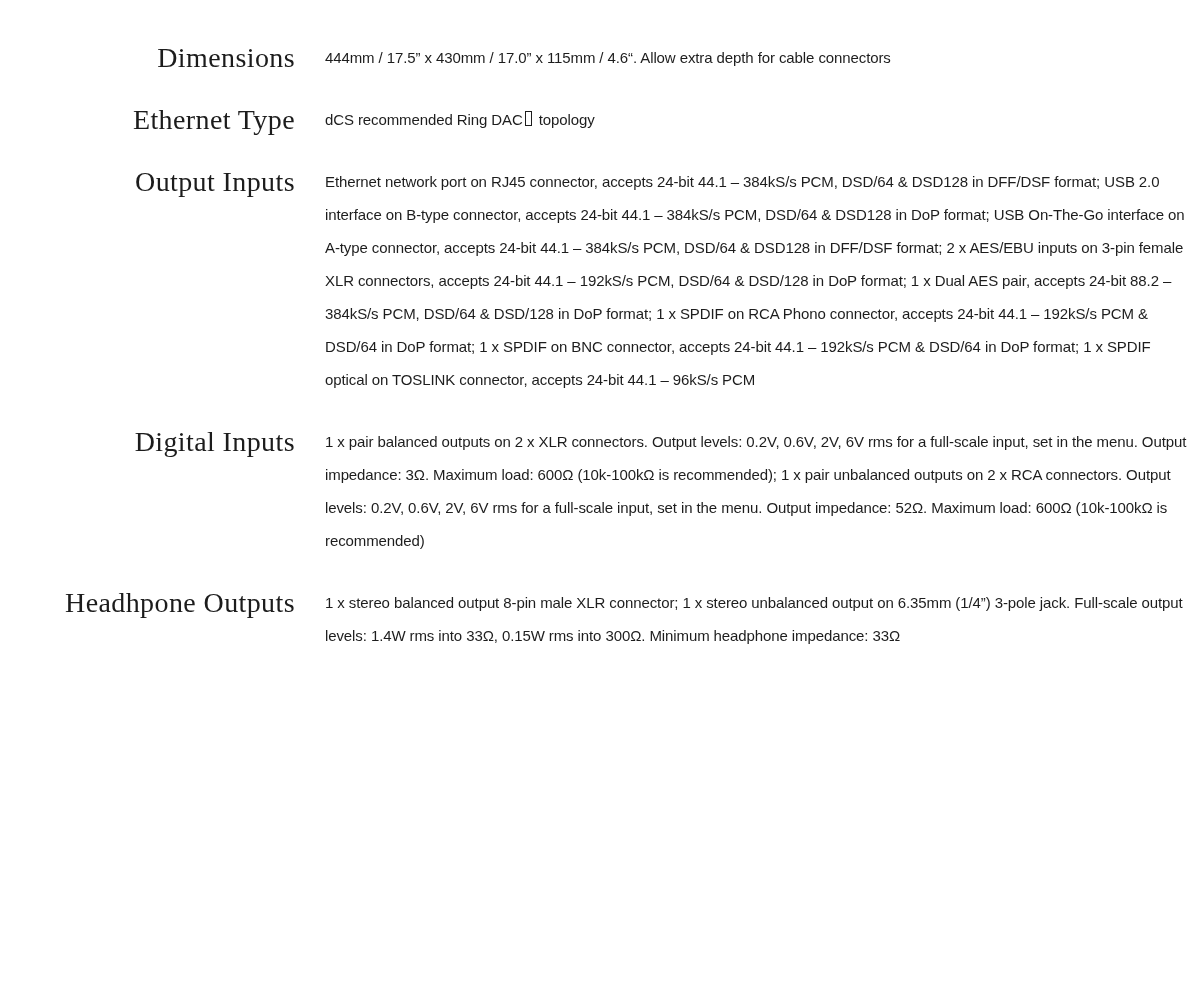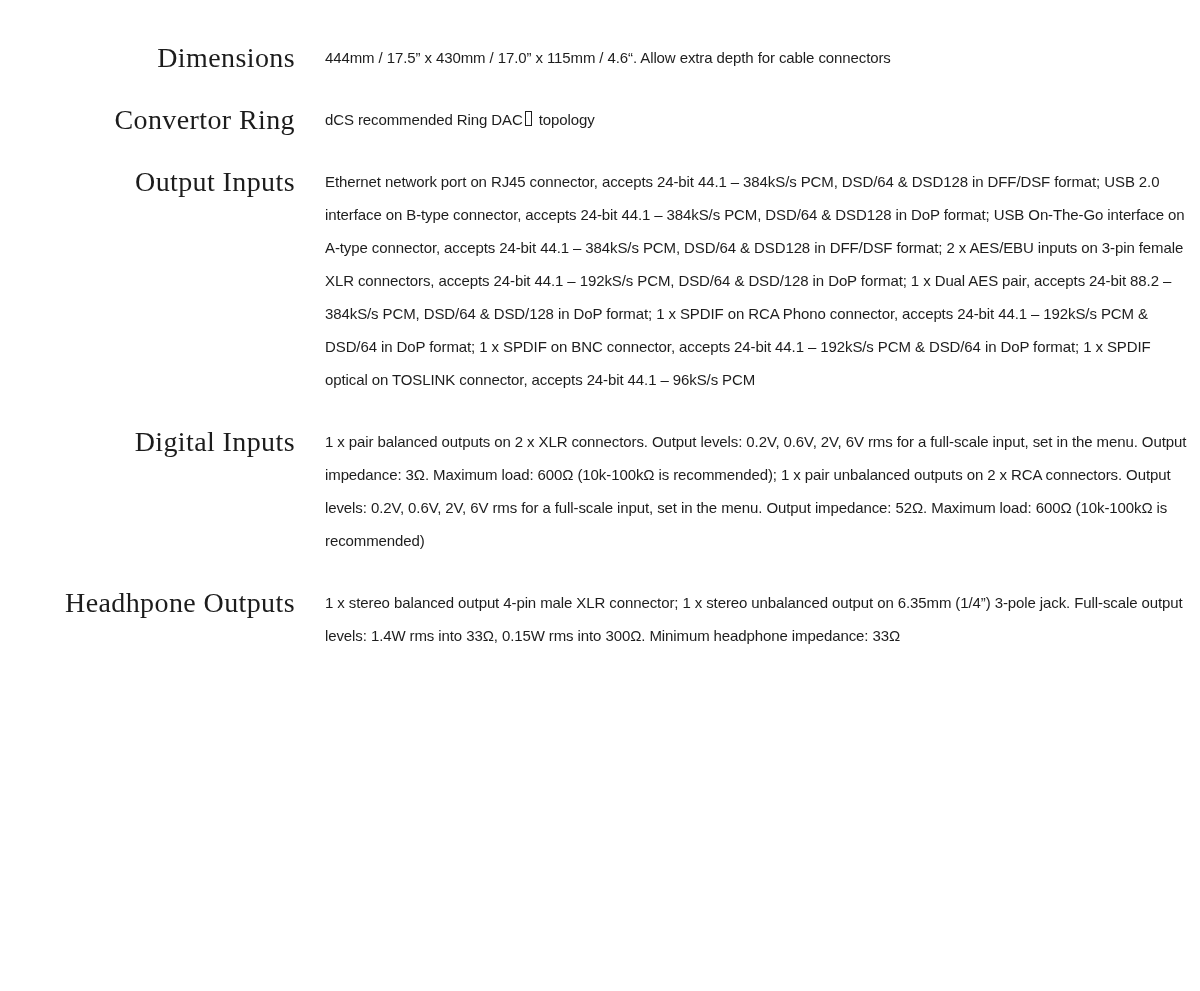--- a/index.html
+++ b/index.html
@@ -54,32 +54,32 @@
 
 <div class="spec-table">
 
   <div class="spec-row">
     <div class="spec-label">Dimensions</div>
     <div class="spec-value">444mm / 17.5” x 430mm / 17.0” x 115mm / 4.6“. Allow extra depth for cable connectors</div>
   </div>
 
 
   <div class="spec-row">
-    <div class="spec-label">Convertor Ring</div>
+    <div class="spec-label">Ethernet Type</div>
     <div class="spec-value"><span>dCS recommended Ring DAC</span><span class="tofu-box"></span><span> topology</span></div>
   </div>
 
   <div class="spec-row">
     <div class="spec-label">Output Inputs</div>
     <div class="spec-value">Ethernet network port on RJ45 connector, accepts 24-bit 44.1 – 384kS/s PCM, DSD/64 &amp; DSD128 in DFF/DSF format; USB 2.0 interface on B-type connector, accepts 24-bit 44.1 – 384kS/s PCM, DSD/64 &amp; DSD128 in DoP format; USB On-The-Go interface on A-type connector, accepts 24-bit 44.1 – 384kS/s PCM, DSD/64 &amp; DSD128 in DFF/DSF format; 2 x AES/EBU inputs on 3-pin female XLR connectors, accepts 24-bit 44.1 – 192kS/s PCM, DSD/64 &amp; DSD/128 in DoP format; 1 x Dual AES pair, accepts 24-bit 88.2 – 384kS/s PCM, DSD/64 &amp; DSD/128 in DoP format; 1 x SPDIF on RCA Phono connector, accepts 24-bit 44.1 – 192kS/s PCM &amp; DSD/64 in DoP format; 1 x SPDIF on BNC connector, accepts 24-bit 44.1 – 192kS/s PCM &amp; DSD/64 in DoP format; 1 x SPDIF optical on TOSLINK connector, accepts 24-bit 44.1 – 96kS/s PCM</div>
   </div>
 
   <div class="spec-row">
     <div class="spec-label">Digital Inputs</div>
     <div class="spec-value">1 x pair balanced outputs on 2 x XLR connectors. Output levels: 0.2V, 0.6V, 2V, 6V rms for a full-scale input, set in the menu. Output impedance: 3Ω. Maximum load: 600Ω (10k-100kΩ is recommended); 1 x pair unbalanced outputs on 2 x RCA connectors. Output levels: 0.2V, 0.6V, 2V, 6V rms for a full-scale input, set in the menu. Output impedance: 52Ω. Maximum load: 600Ω (10k-100kΩ is recommended)</div>
   </div>
 
   <div class="spec-row">
     <div class="spec-label">Headhpone Outputs</div>
-    <div class="spec-value">1 x stereo balanced output 4-pin male XLR connector; 1 x stereo unbalanced output on 6.35mm (1/4”) 3-pole jack. Full-scale output levels: 1.4W rms into 33Ω, 0.15W rms into 300Ω. Minimum headphone impedance: 33Ω</div>
+    <div class="spec-value">1 x stereo balanced output 8-pin male XLR connector; 1 x stereo unbalanced output on 6.35mm (1/4”) 3-pole jack. Full-scale output levels: 1.4W rms into 33Ω, 0.15W rms into 300Ω. Minimum headphone impedance: 33Ω</div>
   </div>
 
 </div>
 
 </body></html>

